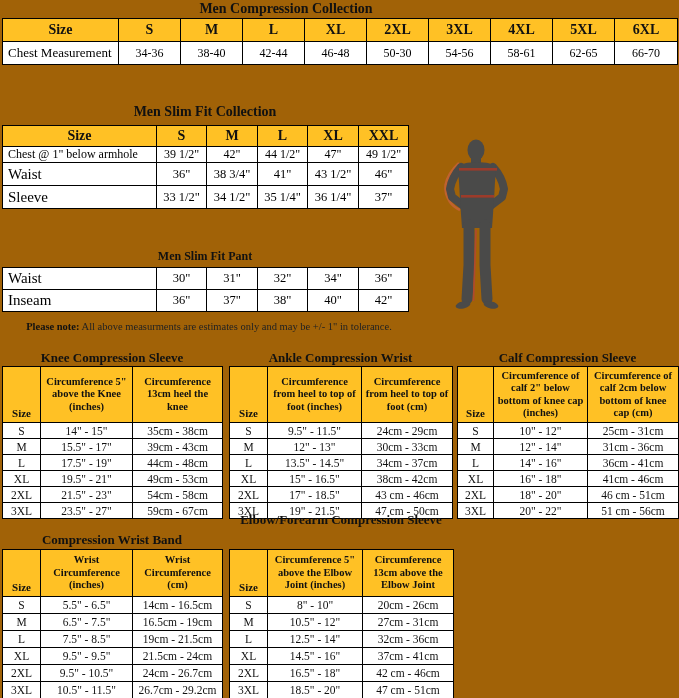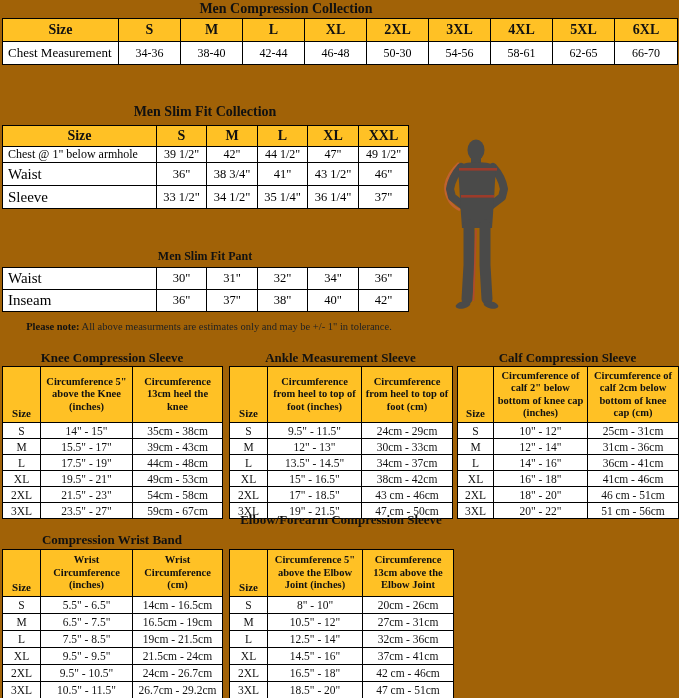--- a/index.html
+++ b/index.html
@@ -252,21 +252,21 @@
           <td>54cm - 58cm</td>
         </tr>
         <tr>
           <td class="c0">3XL</td>
           <td>23.5" - 27"</td>
           <td>59cm - 67cm</td>
         </tr>
       </tbody>
   </table>
 
-  <div class="title small-title ankle-title">Ankle Measurement Sleeve</div>
+  <div class="title small-title ankle-title">Ankle Compression Wrist</div>
   <table class="small mid ankle">
     <colgroup>
         <col style="width:38px">
         <col style="width:94px">
         <col style="width:91px">
       </colgroup>
     <thead>
       <tr>
         <th class="size-th">Size</th>
         <th>Circumference from heel to top of foot (inches)</th>

